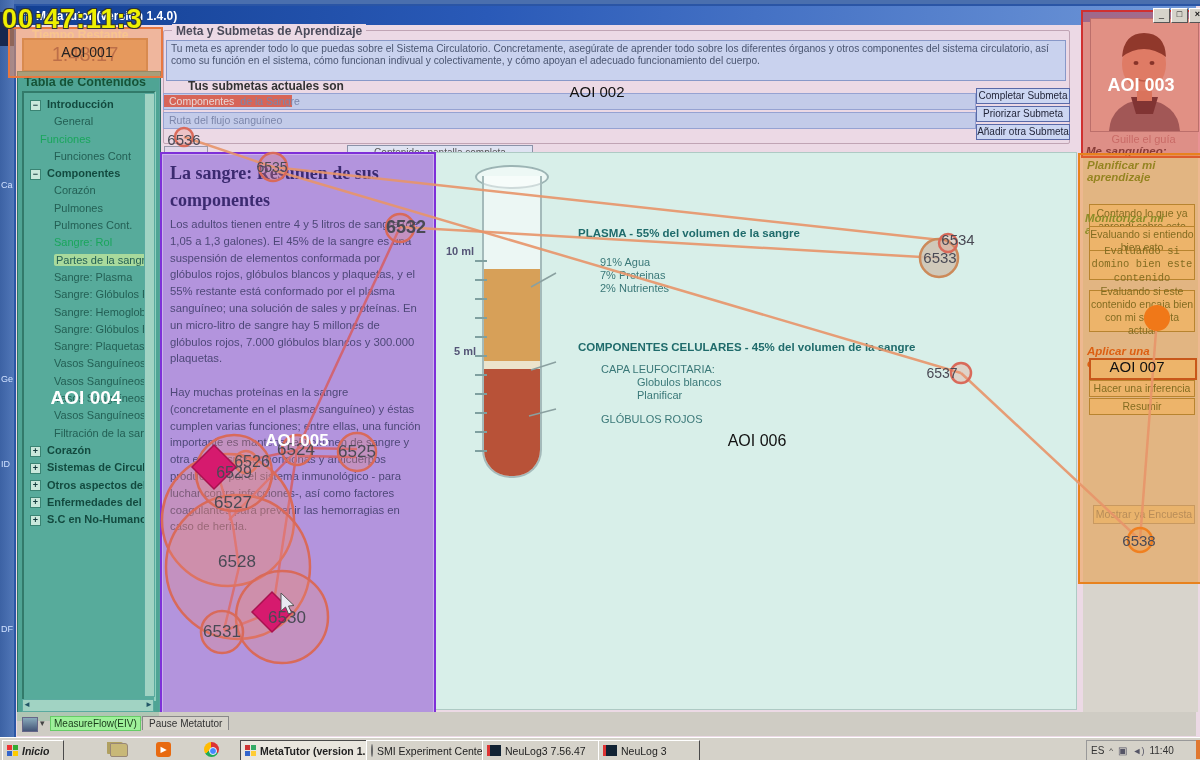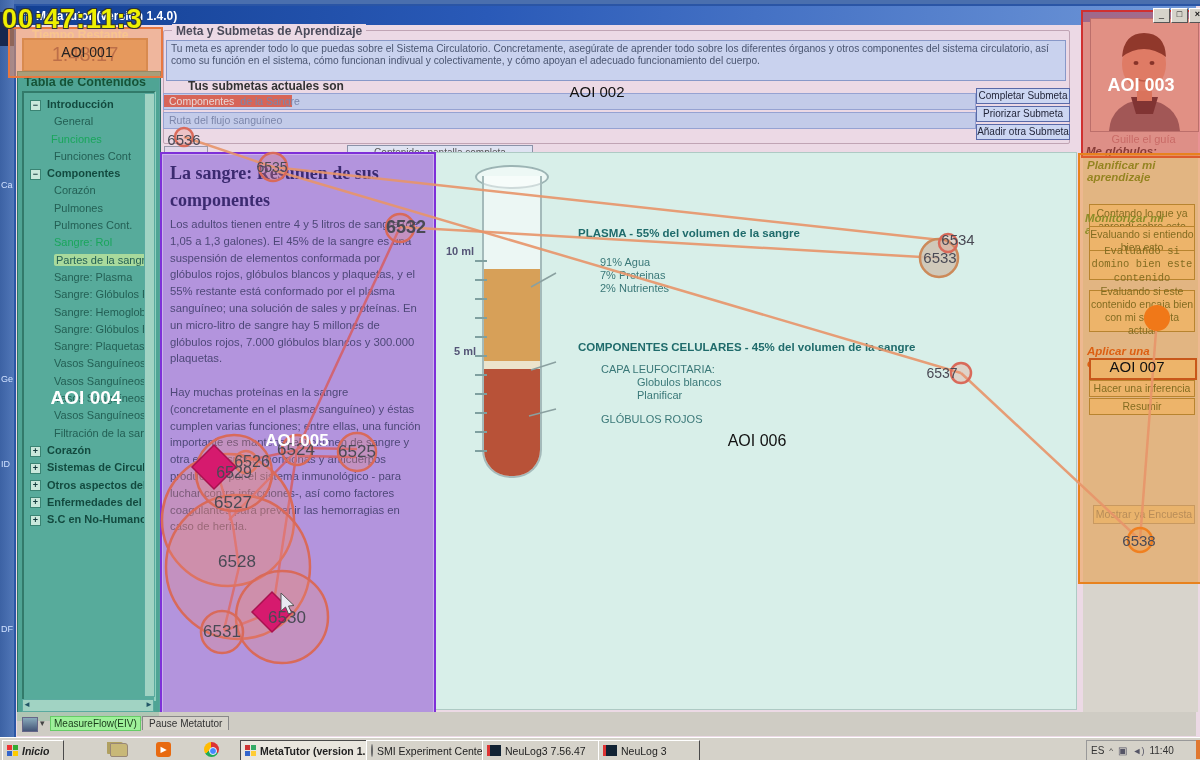--- a/index.html
+++ b/index.html
@@ -62,21 +62,21 @@
   <div class="abs" style="left:22px;top:38px;width:122px;height:30px;background:#d89a58;border:2px solid #b87838;text-align:center;font-size:20px;line-height:29px;color:#7a3a28;">
     <span>1:48:17</span>
   </div>
 
   <div class="abs" style="left:17px;top:71px;width:142px;height:650px;background:#58a39d;border:1px solid #2f6a64;"></div>
   <div class="abs" style="left:24px;top:75px;font-weight:bold;font-size:12.5px;color:#123f2a;z-index:2;">Tabla de Contenidos</div>
   <div class="abs" style="left:22px;top:91px;width:130px;height:606px;background:#62aba5;border:2px solid;border-color:#35706a #a8d8d2 #a8d8d2 #35706a;overflow:hidden;z-index:2;">
     <div id="toc-tree" style="padding-top:3px;">
         <div class="tree-item ti-bold" style="padding-left: 6px;"><span class="expand-box">−</span><span>Introducción</span></div>
         <div class="tree-item" style="padding-left: 30px;"><span>General</span></div>
-        <div class="tree-item ti-green" style="padding-left: 27px;"><span>Funciones</span></div>
+        <div class="tree-item ti-green" style="padding-left: 16px;"><span>Funciones</span></div>
         <div class="tree-item" style="padding-left: 30px;"><span>Funciones Cont</span></div>
         <div class="tree-item ti-bold" style="padding-left: 6px;"><span class="expand-box">−</span><span>Componentes</span></div>
         <div class="tree-item" style="padding-left: 30px;"><span>Corazón</span></div>
         <div class="tree-item" style="padding-left: 30px;"><span>Pulmones</span></div>
         <div class="tree-item" style="padding-left: 30px;"><span>Pulmones Cont.</span></div>
         <div class="tree-item ti-green" style="padding-left: 30px;"><span>Sangre: Rol</span></div>
         <div class="tree-item ti-hl" style="padding-left: 30px;"><span>Partes de la sangre</span></div>
         <div class="tree-item" style="padding-left: 30px;"><span>Sangre: Plasma</span></div>
         <div class="tree-item" style="padding-left: 30px;"><span>Sangre: Glóbulos Rojos</span></div>
         <div class="tree-item" style="padding-left: 30px;"><span>Sangre: Hemoglobina</span></div>
@@ -171,21 +171,21 @@
       <path d="M40 78 L67 78 L62 95 L45 95 Z" fill="#2e2e34"></path>
       <rect x="46" y="62" width="15" height="20" fill="#cfa07e"></rect>
       <ellipse cx="53" cy="45" rx="22" ry="27" fill="#d9af8e"></ellipse>
       <path d="M31 38 Q33 14 53 14 Q74 14 75 38 Q64 30 53 30 Q41 30 31 38Z" fill="#4a3526"></path>
       <ellipse cx="45" cy="44" rx="2.5" ry="2" fill="#3a2d22"></ellipse>
       <ellipse cx="61" cy="44" rx="2.5" ry="2" fill="#3a2d22"></ellipse>
       <path d="M46 60 Q53 64 60 60" stroke="#9c7257" fill="none" stroke-width="1.5"></path>
     </svg>
   </div>
   <div class="abs" style="left:1090px;top:133px;width:107px;text-align:center;font-size:11px;color:#b09090;">Guille el guía</div>
-  <div class="abs agent-head" style="left:1086px;top:145px;color:#3a3a3a;z-index:4;">Me glóbulos:</div>
+  <div class="abs agent-head" style="left:1086px;top:145px;color:#3a3a3a;z-index:4;">Me sanguíneo:</div>
   <div class="abs agent-head" style="left:1087px;top:159px;color:#4a7a1a;">Planificar mi aprendizaje</div>
   <div class="abs agent-btn" style="left:1089px;top:172px;width:104px;height:30px;margin-top:32px;">Contando lo que ya aprendí sobre esto</div>
   <div class="abs agent-head" style="left:1085px;top:212px;color:#3a8a2a;">Monitorizar mi aprendizaje</div>
   <div class="abs agent-btn" style="left:1089px;top:226px;width:104px;height:28px;">Evaluando si entiendo bien esto</div>
   <div class="abs agent-btn" style="left:1089px;top:250px;width:104px;height:28px;font-family:Liberation Mono, monospace;">Evaluando si domino bien este contenido</div>
   <div class="abs agent-btn" style="left:1089px;top:290px;width:104px;height:40px;">Evaluando si este contenido encaja bien con mi submeta actual</div>
   <div class="abs agent-head" style="left:1087px;top:345px;color:#cc3800;">Aplicar una estrategia</div>
   <div class="abs agent-btn" style="left:1089px;top:358px;width:104px;height:18px;border:2px solid #a82810;"></div>
   <div class="abs agent-btn" style="left:1089px;top:380px;width:104px;height:15px;">Hacer una inferencia</div>
   <div class="abs agent-btn" style="left:1089px;top:398px;width:104px;height:15px;">Resumir</div>

